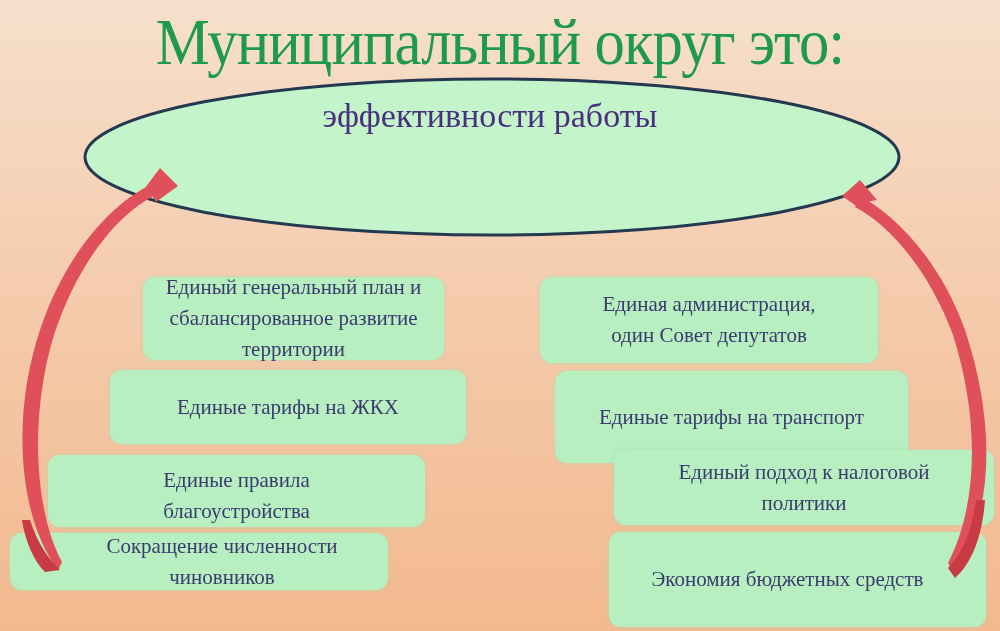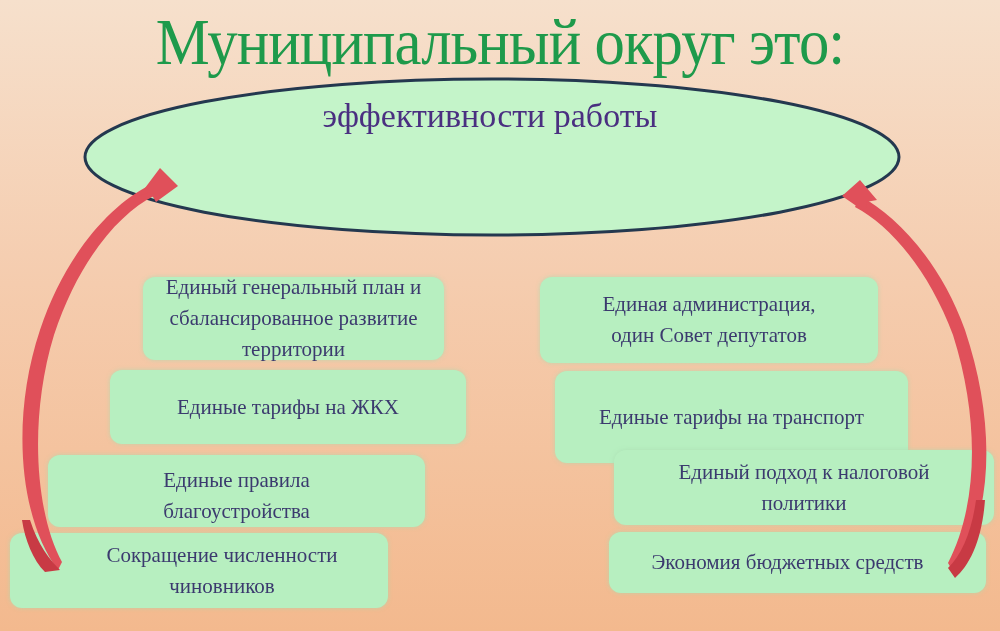--- a/index.html
+++ b/index.html
@@ -46,37 +46,37 @@
 сбалансированное  развитие
 территории</span>
 </div>
 <div class="box" style="left:110px;top:370px;width:356px;height:74px;">
   <span>Единые тарифы на ЖКХ</span>
 </div>
 <div class="box" style="left:48px;top:455px;width:377px;height:72px;align-items:flex-end;">
   <span>Единые правила
 благоустройства</span>
 </div>
-<div class="box" style="left:10px;top:533px;width:378px;height:75px;padding-left:56px;">
+<div class="box" style="left:10px;top:533px;width:378px;height:57px;padding-left:56px;">
   <span>Сокращение численности
 чиновников</span>
 </div>
 
 <div class="box" style="left:540px;top:277px;width:338px;height:86px;font-family:Liberation Serif, serif;">
   <span>Единая администрация,
 один Совет депутатов</span>
 </div>
 <div class="box" style="left:555px;top:371px;width:353px;height:92px;">
   <span>Единые тарифы на транспорт</span>
 </div>
 <div class="box" style="left:578px;top:450px;width:380px;height:75px;margin-left:36px;">
   <span>Единый подход к налоговой
 политики</span>
 </div>
-<div class="box" style="left:609px;top:532px;width:377px;height:61px;padding-right:30px;">
+<div class="box" style="left:609px;top:532px;width:377px;height:95px;padding-right:30px;">
   <span>Экономия бюджетных средств</span>
 </div>
 
 <svg class="arrows" width="1000" height="631">
   <g>
     <path d="M 58 570 C 20 520, 10 420, 40 330 C 65 255, 110 205, 150 185 L 154 196 C 118 214, 78 262, 54 335 C 28 420, 36 515, 62 562 Z" fill="#e0505a"></path>
     <path d="M 160 168 L 178 186 L 156 202 L 150 192 L 139 196 Z" fill="#e0505a"></path>
     <path d="M 30 520 C 38 545, 50 560, 60 570 L 45 572 C 33 560, 25 540, 22 520 Z" fill="#c83a44"></path>
   </g>
   <g>

